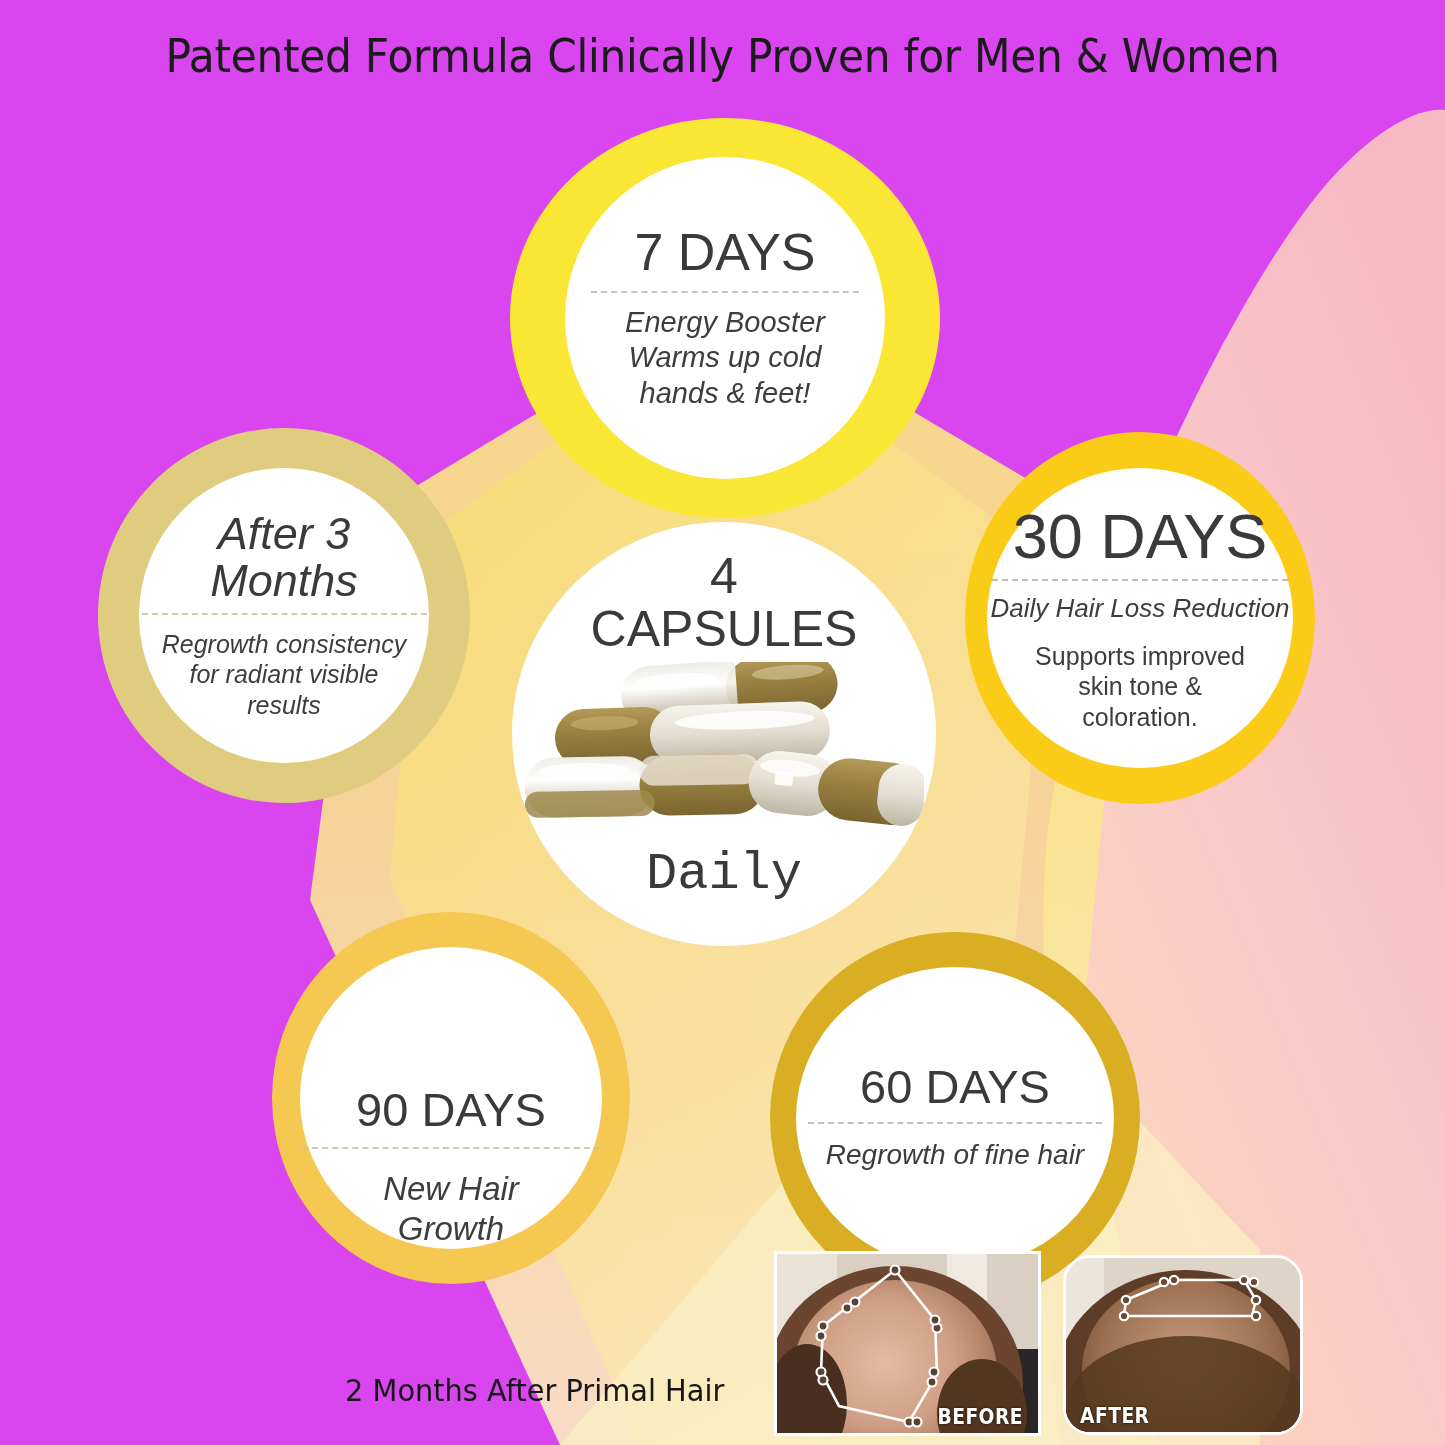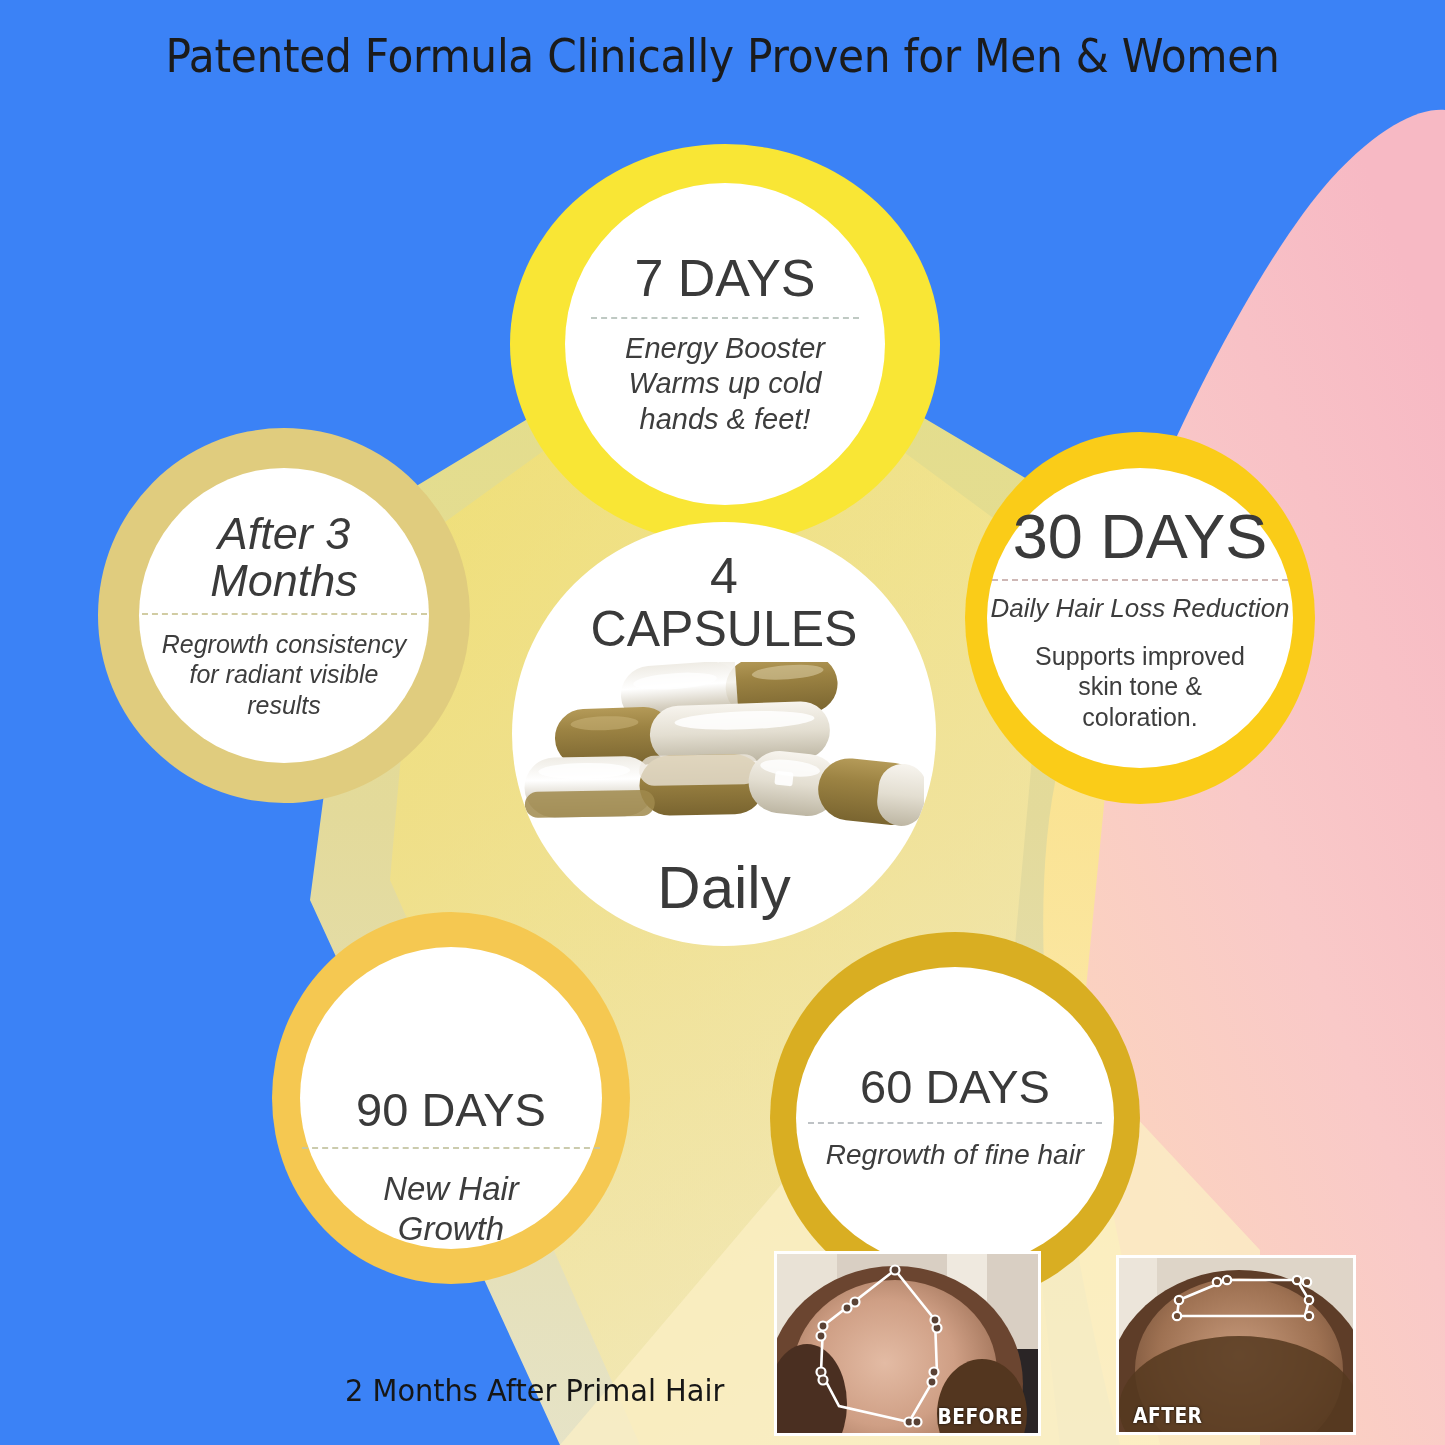--- a/index.html
+++ b/index.html
@@ -4,21 +4,21 @@
 <style>
   * { box-sizing: border-box; margin: 0; padding: 0; }
   html, body {
     width: 1445px; height: 1445px;
     font-family: "Liberation Sans", sans-serif;
     overflow: hidden;
   }
   #stage {
     position: relative;
     width: 1445px; height: 1445px;
-    background: #3b82f6;
+    background: #d946ef;
     overflow: hidden;
   }
 
   
   #bg-svg { position: absolute; inset: 0; width: 1445px; height: 1445px; }
 
   
   #title {
     position: absolute;
     top: 28px; left: 0; width: 1445px;
@@ -72,21 +72,21 @@
     font-style: italic;
   }
   .node .body2 {
     font-family: "Liberation Sans", sans-serif;
     color: #3d3d3d;
     line-height: 1.22;
     margin-top: 14px;
   }
 
   
-  #node-7days     { left: 510px;  top: 144px;  width: 430px; height: 400px; background:#F9E635; }
+  #node-7days     { left: 510px;  top: 118px;  width: 430px; height: 400px; background:#F9E635; }
   #node-7days .inner   { width: 320px; height: 322px; }
   #node-7days .head    { font-size: 52px; }
   #node-7days .rule    { border-top-color:#b9c4bd; width: 268px; margin: 12px 0 12px 0; }
   #node-7days .body    { font-size: 29px; }
 
   #node-30days    { left: 965px;  top: 432px;  width: 350px; height: 372px; background:#FACC18; }
   #node-30days .inner  { width: 306px; height: 300px; }
   #node-30days .head   { font-size: 63px; }
   #node-30days .rule   { border-top-color:#c9b0ae; width: 296px; margin: 10px 0 12px 0; }
   #node-30days .body   { font-size: 26px; white-space: nowrap; }
@@ -131,23 +131,24 @@
     line-height: 1.06;
     text-align: center;
   }
   #capsule-art {
     width: 400px;
     height: 175px;
     margin-top: 6px;
     position: relative;
   }
   #center-sub {
-    font-size: 60px;
+    font-size: 52px;
     color: #3a3a3a;
-    margin-top: 16px;
+    margin-top: 8px;
+    font-family: Liberation Mono, monospace;
   }
 
   
   #bottom-caption {
     position: absolute;
     left: 345px; top: 1372px;
     font-family: "DejaVu Sans", sans-serif;
     font-size: 31px;
     color: #161616;
     transform: scaleX(0.93);
@@ -156,21 +157,21 @@
   }
 
   
   .photo {
     position: absolute;
     border: 3px solid #ffffff;
     overflow: hidden;
     z-index: 6;
   }
   #photo-before { left: 774px; top: 1251px; width: 267px; height: 185px; }
-  #photo-after  { left: 1116px; top: 1255px; width: 240px; height: 180px; }
+  #photo-after  { left: 1063px; top: 1255px; width: 240px; height: 180px; border-radius: 27px; }
   .photo-label {
     position: absolute;
     bottom: 4px;
     font-family: "DejaVu Sans", sans-serif;
     font-weight: 700;
     font-size: 22px;
     color: #ffffff;
     letter-spacing: 0.5px;
     z-index: 3;
     text-shadow: 0 0 3px rgba(0,0,0,.8);

